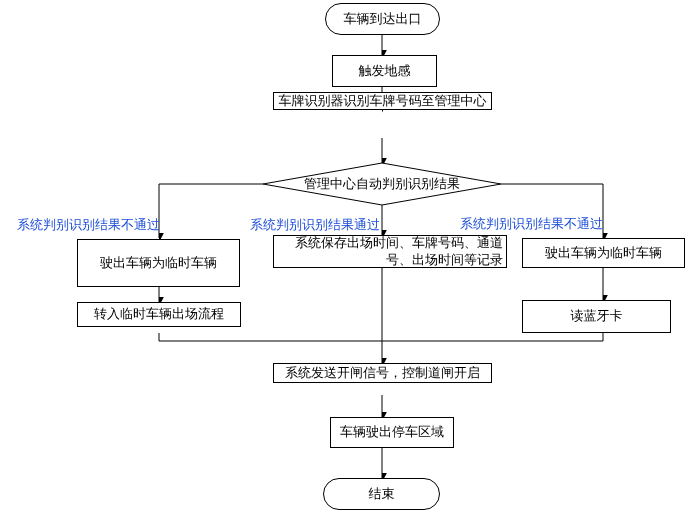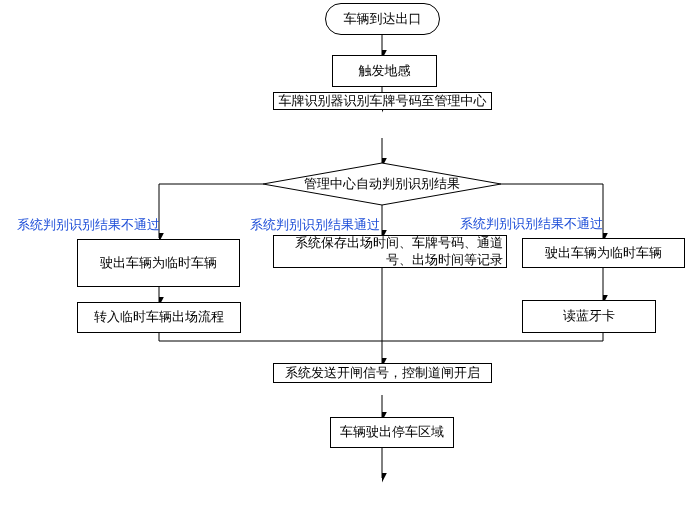--- a/index.html
+++ b/index.html
@@ -77,32 +77,33 @@
   <div class="node terminator" style="left:325px;top:3px;width:115px;height:32px">车辆到达出口</div>
 
   <div class="node" style="left:332px;top:55px;width:105px;height:32px">触发地感</div>
 
   <div class="node" style="left:273px;top:92px;width:219px;height:18px">车牌识别器识别车牌号码至管理中心</div>
 
   <div class="diamond-label" style="left:263px;top:168px;width:238px;height:32px">管理中心自动判别识别结果</div>
 
   <div class="node" style="left:77px;top:239px;width:163px;height:48px">驶出车辆为临时车辆</div>
 
-  <div class="node" style="left:77px;top:302px;width:164px;height:31px">转入临时车辆出场流程</div>
+  <div class="node" style="left:77px;top:302px;width:164px;height:25px">转入临时车辆出场流程</div>
 
   <div class="node" style="left:273px;top:235px;width:234px;height:33px">系统保存出场时间、车牌号码、通道号、出场时间等记录</div>
 
   <div class="node" style="left:522px;top:238px;width:163px;height:30px">驶出车辆为临时车辆</div>
 
-  <div class="node" style="left:522px;top:300px;width:134px;height:33px">读蓝牙卡</div>
+  <div class="node" style="left:522px;top:300px;width:149px;height:33px">读蓝牙卡</div>
 
   <div class="node" style="left:273px;top:363px;width:219px;height:20px">系统发送开闸信号，控制道闸开启</div>
 
   <div class="node" style="left:330px;top:417px;width:124px;height:31px">车辆驶出停车区域</div>
 
+  <div class="node terminator" style="left:323px;top:478px;width:117px;height:32px">结束</div>
 
   <div class="edge-label" style="right:534px;top:216px">系统判别识别结果不通过</div>
 
   <div class="edge-label" style="right:314px;top:216px">系统判别识别结果通过</div>
 
   <div class="edge-label" style="right:91px;top:215px">系统判别识别结果不通过</div>
 
 </div>
 
 </body></html>

